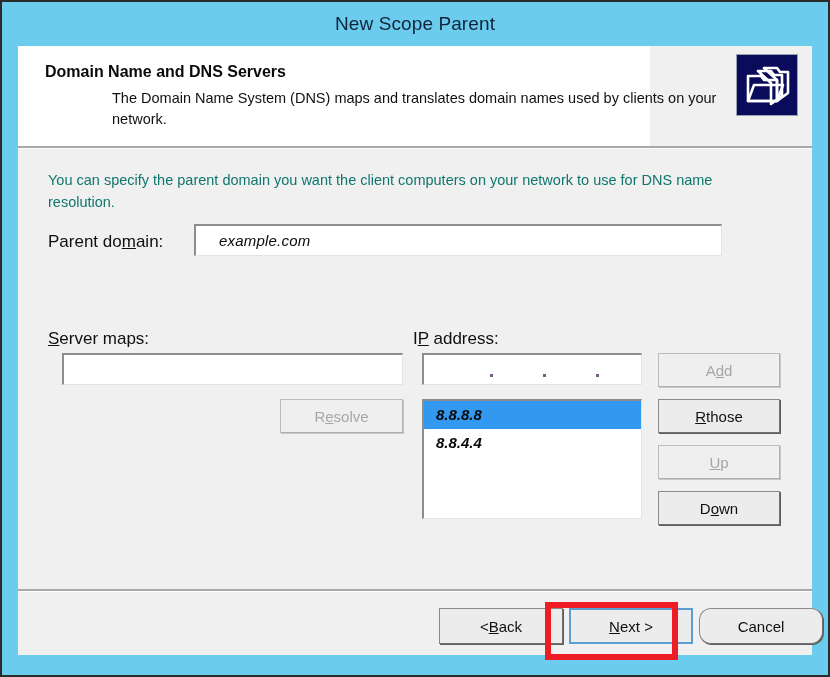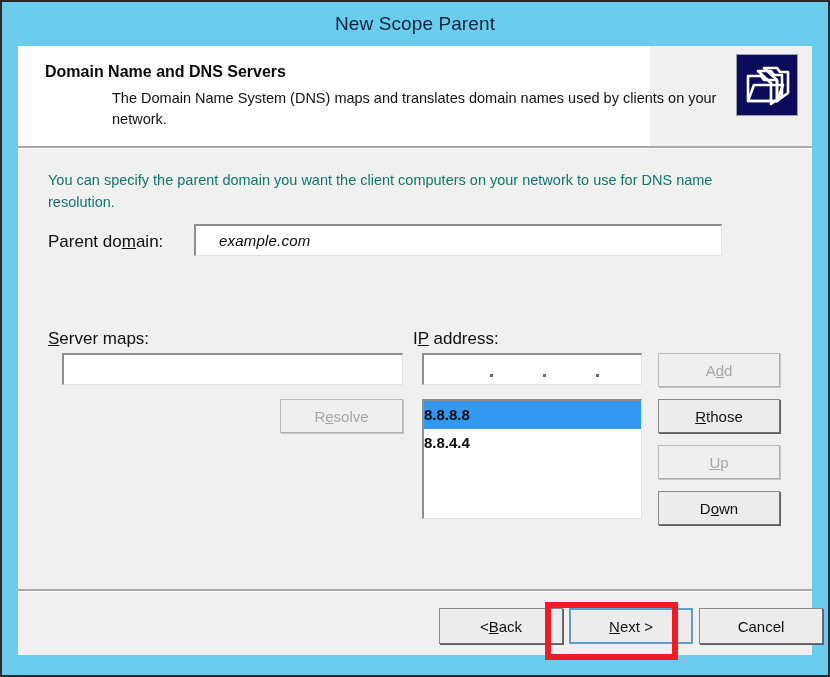--- a/index.html
+++ b/index.html
@@ -200,23 +200,24 @@
     box-sizing: border-box;
     border-top: 2px solid #8d8d8d;
     border-left: 2px solid #8d8d8d;
     border-right: 1px solid #e3e3e3;
     border-bottom: 1px solid #e3e3e3;
     overflow: hidden;
   }
   .listitem {
     height: 28px;
     line-height: 28px;
-    padding-left: 0;
+    padding-left: 12px;
     font-size: 15px;
     font-weight: bold;
+    font-style: italic;
     color: #0a0a0a;
     white-space: nowrap;
   }
   .listitem.selected {
     background: #3399f0;
   }
 
   
   .btn {
     position: absolute;
@@ -269,21 +270,21 @@
 
   .footer {
     position: absolute;
     left: 0;
     top: 546px;
     width: 794px;
     height: 63px;
   }
   #btn-back   { left: 421px; top: 16px;  width: 124px; height: 36px; }
   #btn-next   { left: 551px; top: 16px;  width: 124px; height: 36px; }
-  #btn-cancel { left: 681px; top: 16px;  width: 124px; height: 36px; }
+  #btn-cancel { left: 681px; top: 16px;  width: 124px; height: 36px; border-radius: 12px; }
 
   
   .btn.default-btn {
     border: 2px solid #5a9fd0;
     box-shadow: none;
     background: #ececec;
   }
 
   
   .annot-rect {

